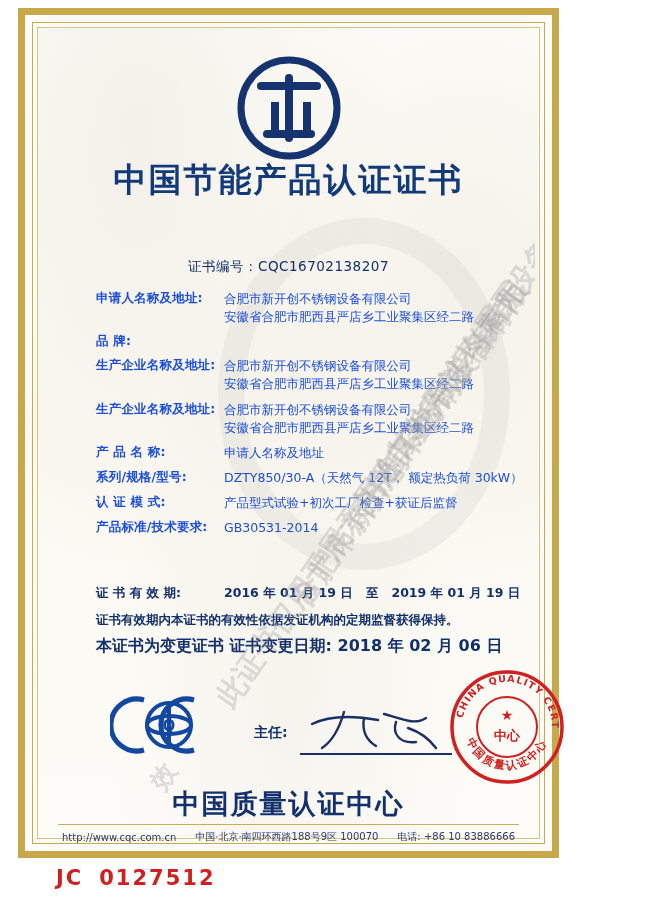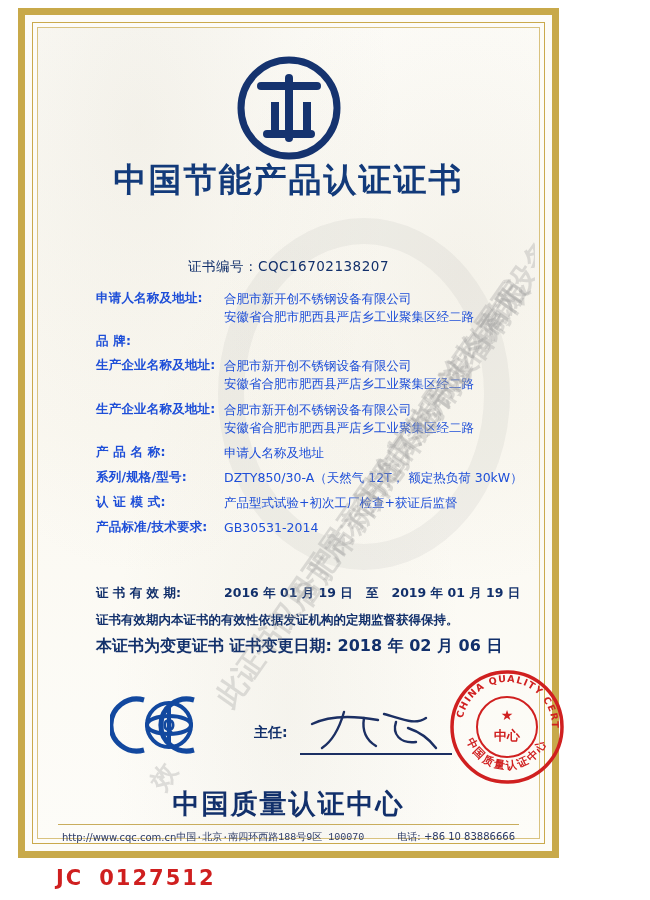--- a/index.html
+++ b/index.html
@@ -244,21 +244,21 @@
     left: 44px;
     right: 44px;
     top: 822px;
     display: flex;
     justify-content: space-between;
     align-items: center;
     font-family: "DejaVu Sans", sans-serif;
     font-size: 10px;
     color: #2b3a66;
   }
-  .footer .mid { flex: 1; text-align: left; font-family: Liberation Mono, monospace; }
+  .footer .mid { flex: 1; text-align: center; }
 
   
   .serial {
     position: absolute;
     left: 56px;
     top: 866px;
     font-family: "DejaVu Sans", sans-serif;
     font-size: 21px;
     font-weight: bold;
     color: #cf1f1f;

